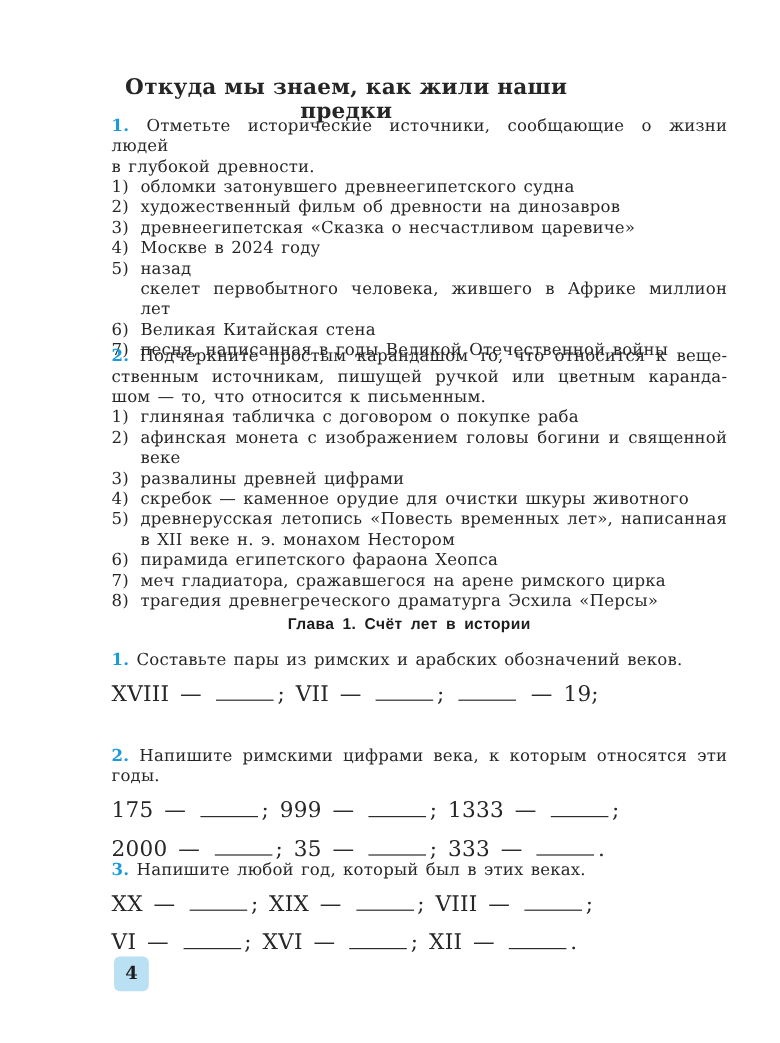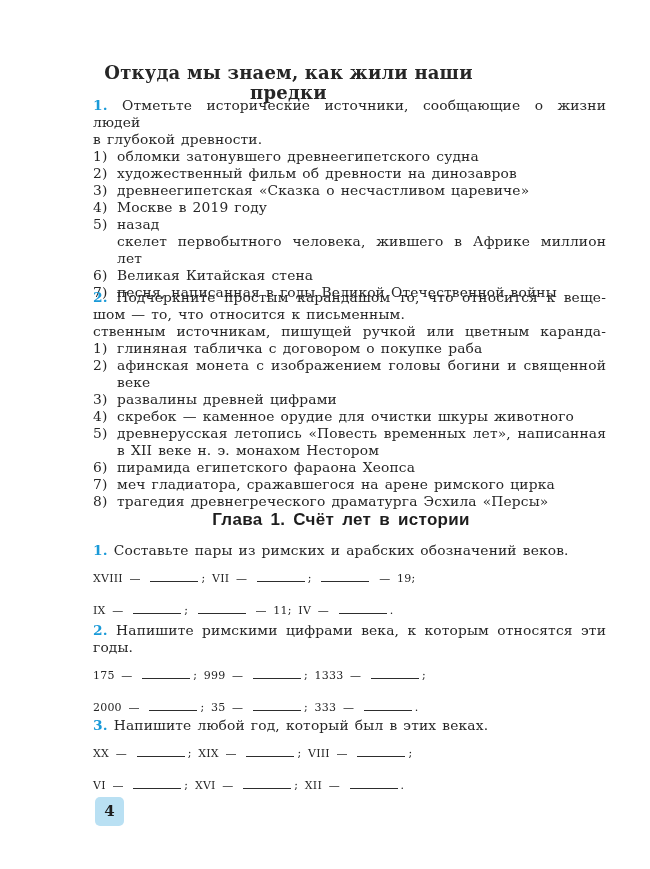--- a/index.html
+++ b/index.html
@@ -22,37 +22,37 @@
     line-height:20px;
     letter-spacing:.2px;
   }
   .chapter-heading{
     top:510px;
     box-sizing:border-box;
     padding-right:17px;
     text-align:center;
     font-family:"Liberation Sans",sans-serif;
     font-weight:bold;
-    font-size:17px;
+    font-size:13px;
     line-height:20px;
     letter-spacing:.3px;
     word-spacing:3px;
     color:#1d1d1d;
   }
   .body-block{font-size:13.8px;letter-spacing:.15px;word-spacing:1.5px;}
   .line{line-height:17px;min-height:17px;}
   .j{text-align:justify;text-align-last:justify;}
   .m{color:var(--accent,#1a9ad8);font-weight:bold;}
   .item{position:relative;padding-left:24px;}
   .item .n{position:absolute;left:0;top:0;font-weight:normal;}
   .fill-line{
     margin-top:7px;
     line-height:25px;
     min-height:25px;
-    font-size:11px;
+    font-size:18px;
     word-spacing:3px;
     letter-spacing:.2px;
     white-space:nowrap;
   }
   .fill-line .blank{
     display:inline-block;
     width:48px;
     height:.95em;
     border-bottom:1.4px solid #2d2d2d;
     margin:0 3px;
@@ -88,41 +88,41 @@
     <div class="item">
         <span class="n">2)</span>
         <div class="line">художественный фильм об древности на динозавров</div>
       </div>
     <div class="item">
         <span class="n">3)</span>
         <div class="line">древнеегипетская «Сказка о несчастливом царевиче»</div>
       </div>
     <div class="item">
         <span class="n">4)</span>
-        <div class="line">Москве в 2019 году</div>
+        <div class="line">Москве в 2024 году</div>
       </div>
     <div class="item">
         <span class="n">5)</span>
         <div class="line">назад</div>
         <div class="line j">скелет первобытного человека, жившего в Африке миллион лет</div>
       </div>
     <div class="item">
         <span class="n">6)</span>
         <div class="line">Великая Китайская стена</div>
       </div>
     <div class="item">
         <span class="n">7)</span>
         <div class="line">песня, написанная в годы Великой Отечественной войны</div>
       </div>
   </div>
 
   <div class="abs body-block" style="top:289px;">
     <div class="line j"><span class="m">2.</span> <span>Подчеркните простым карандашом то, что относится к веще-</span></div>
+    <div class="line j">ственным источникам, пишущей ручкой или цветным каранда-</div>
     <div class="line">шом — то, что относится к письменным.</div>
-    <div class="line j">ственным источникам, пишущей ручкой или цветным каранда-</div>
     <div class="item">
         <span class="n">1)</span>
         <div class="line">глиняная табличка с договором о покупке раба</div>
       </div>
     <div class="item">
         <span class="n">2)</span>
         <div class="line j">афинская монета с изображением головы богини и священной</div>
         <div class="line">веке</div>
       </div>
     <div class="item">
@@ -150,21 +150,20 @@
         <span class="n">8)</span>
         <div class="line">трагедия древнегреческого драматурга Эсхила «Персы»</div>
       </div>
   </div>
 
   <div class="abs chapter-heading">Глава 1. Счёт лет в истории</div>
 
   <div class="abs body-block" style="top:542px;">
     <div class="line"><span class="m">1.</span> <span>Составьте пары из римских и арабских обозначений веков.</span></div>
     <div class="fill-line"><span>XVIII — </span><span class="blank"></span><span>; VII — </span><span class="blank"></span><span>; </span><span class="blank"></span><span> — 19;</span></div>
-    <div class="fill-line"><span>IX — </span><span class="blank"></span><span>; </span><span class="blank"></span><span> — 11; IV — </span><span class="blank"></span><span>.</span></div>
   </div>
 
   <div class="abs body-block" style="top:622px;">
     <div class="line j"><span class="m">2.</span> <span>Напишите римскими цифрами века, к которым относятся эти</span></div>
     <div class="line">годы.</div>
     <div class="fill-line"><span>175 — </span><span class="blank"></span><span>; 999 — </span><span class="blank"></span><span>; 1333 — </span><span class="blank"></span><span>;</span></div>
     <div class="fill-line"><span>2000 — </span><span class="blank"></span><span>; 35 — </span><span class="blank"></span><span>; 333 — </span><span class="blank"></span><span>.</span></div>
   </div>
 
   <div class="abs body-block" style="top:717px;">

